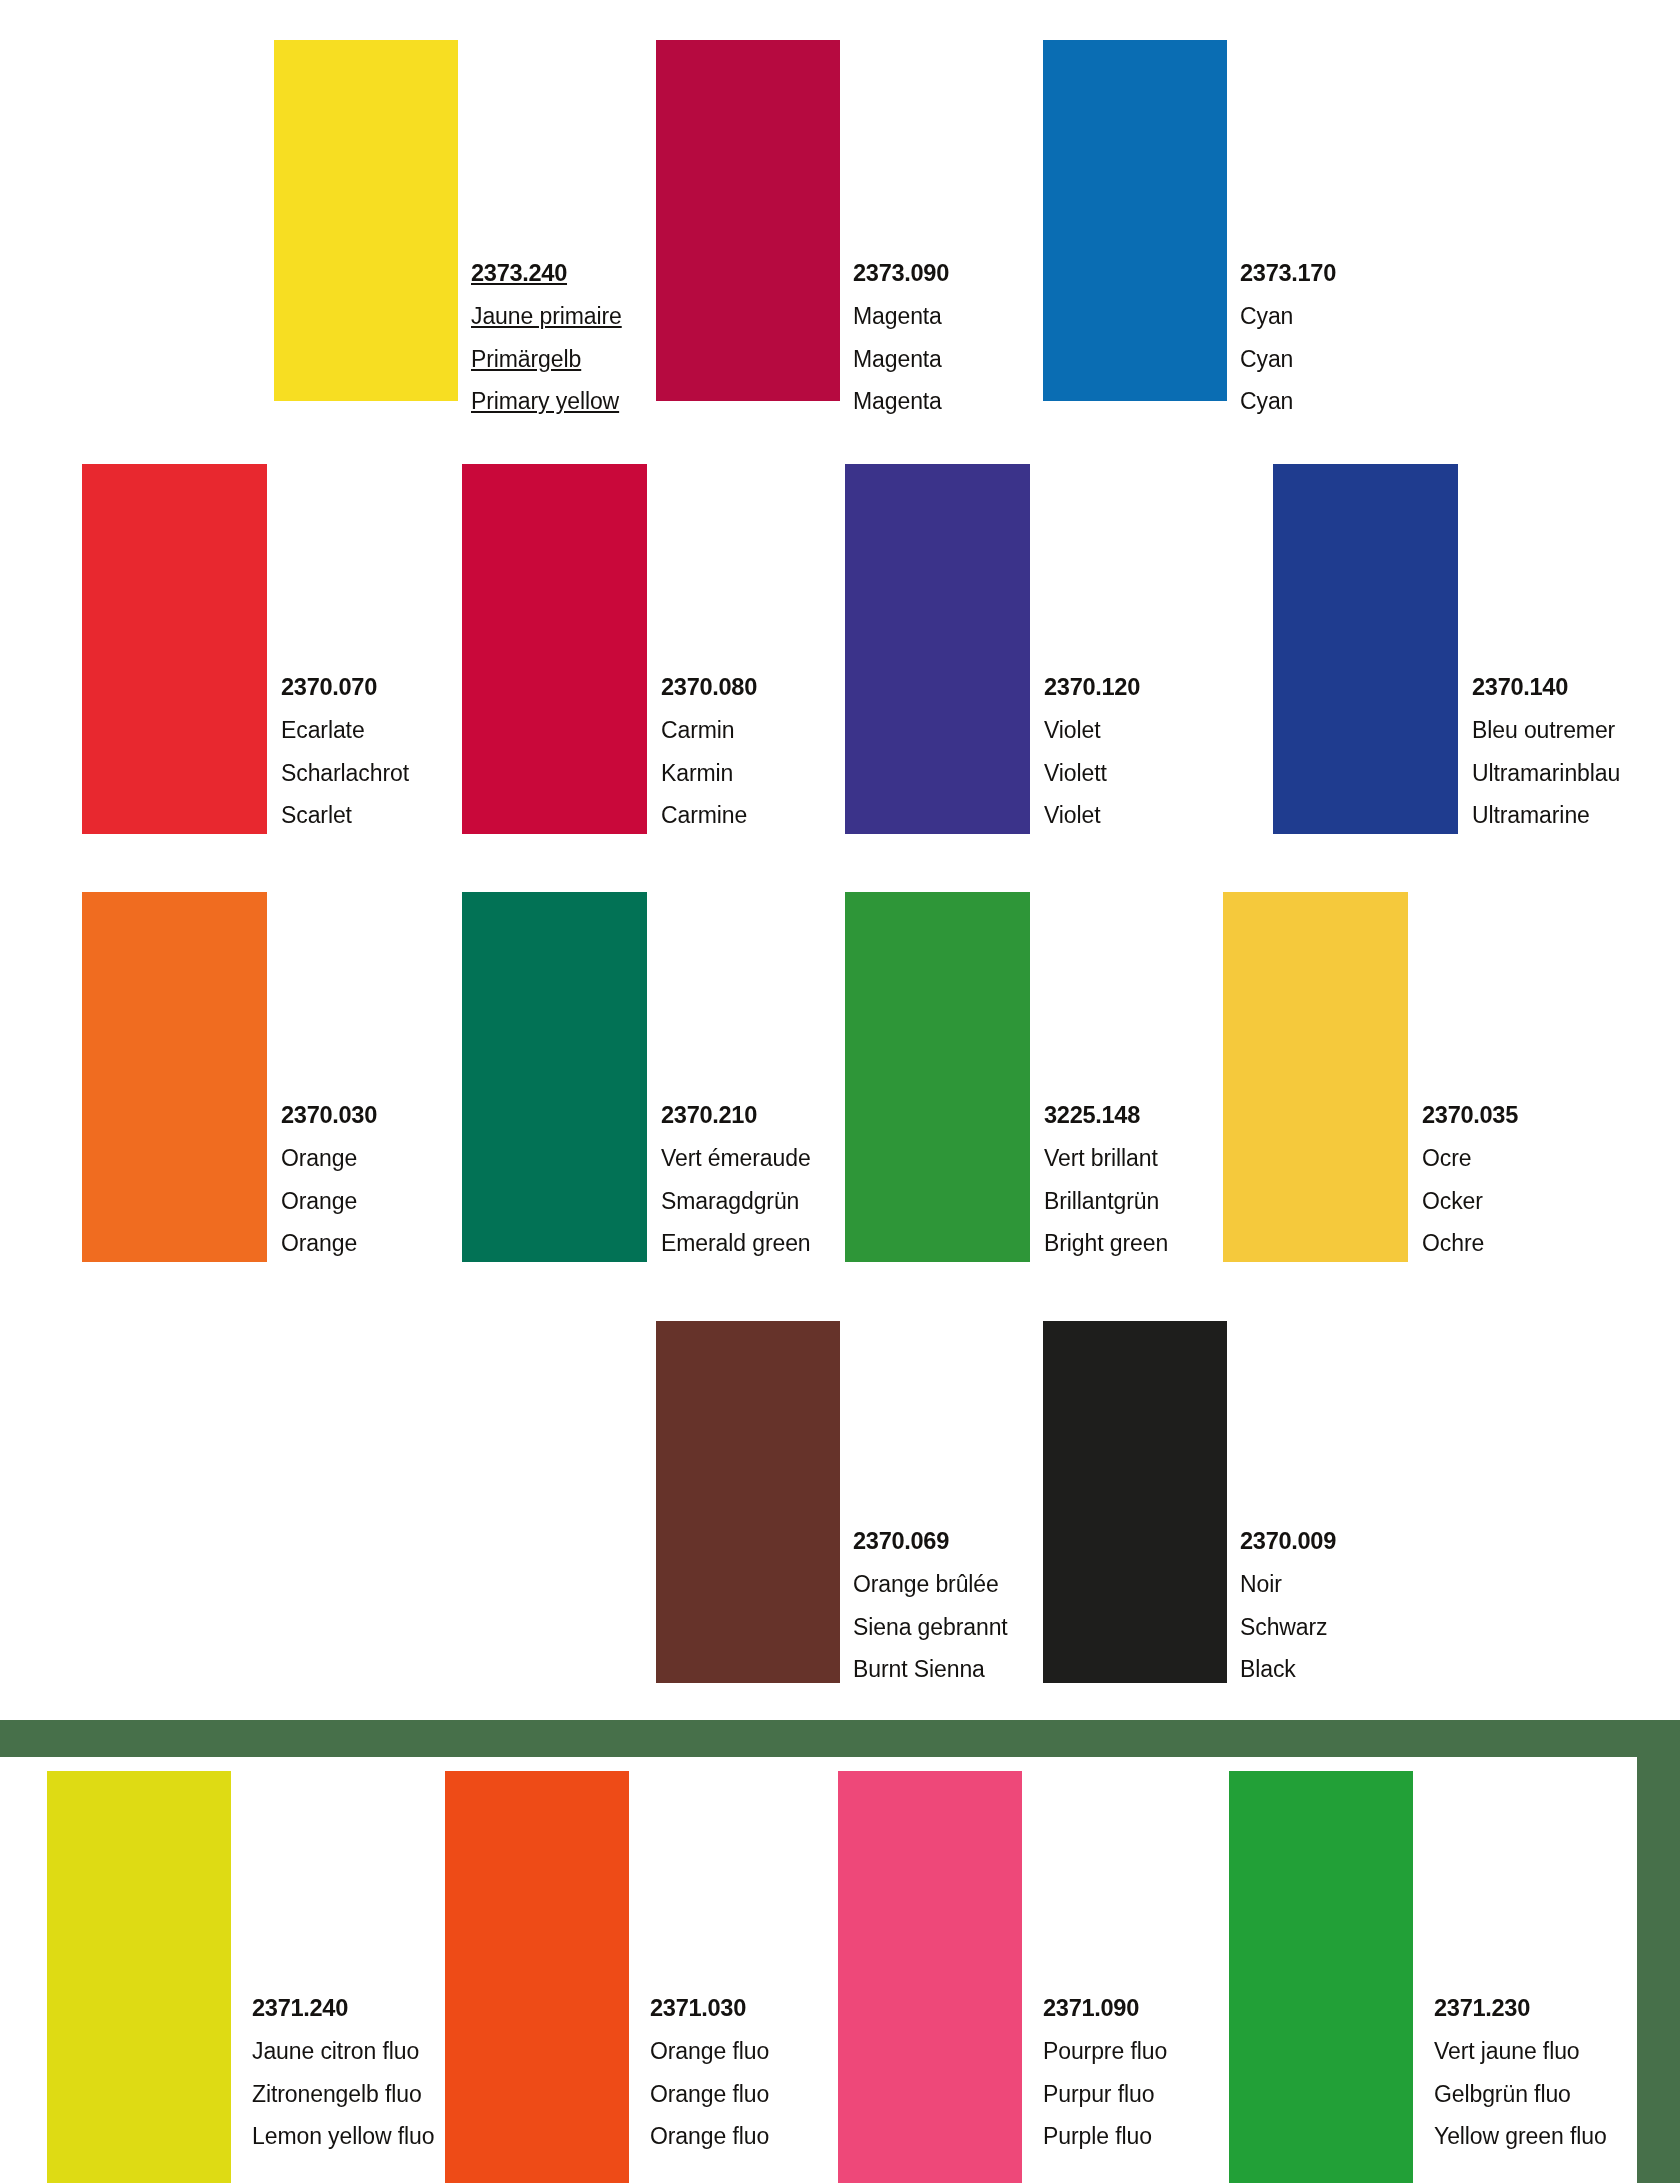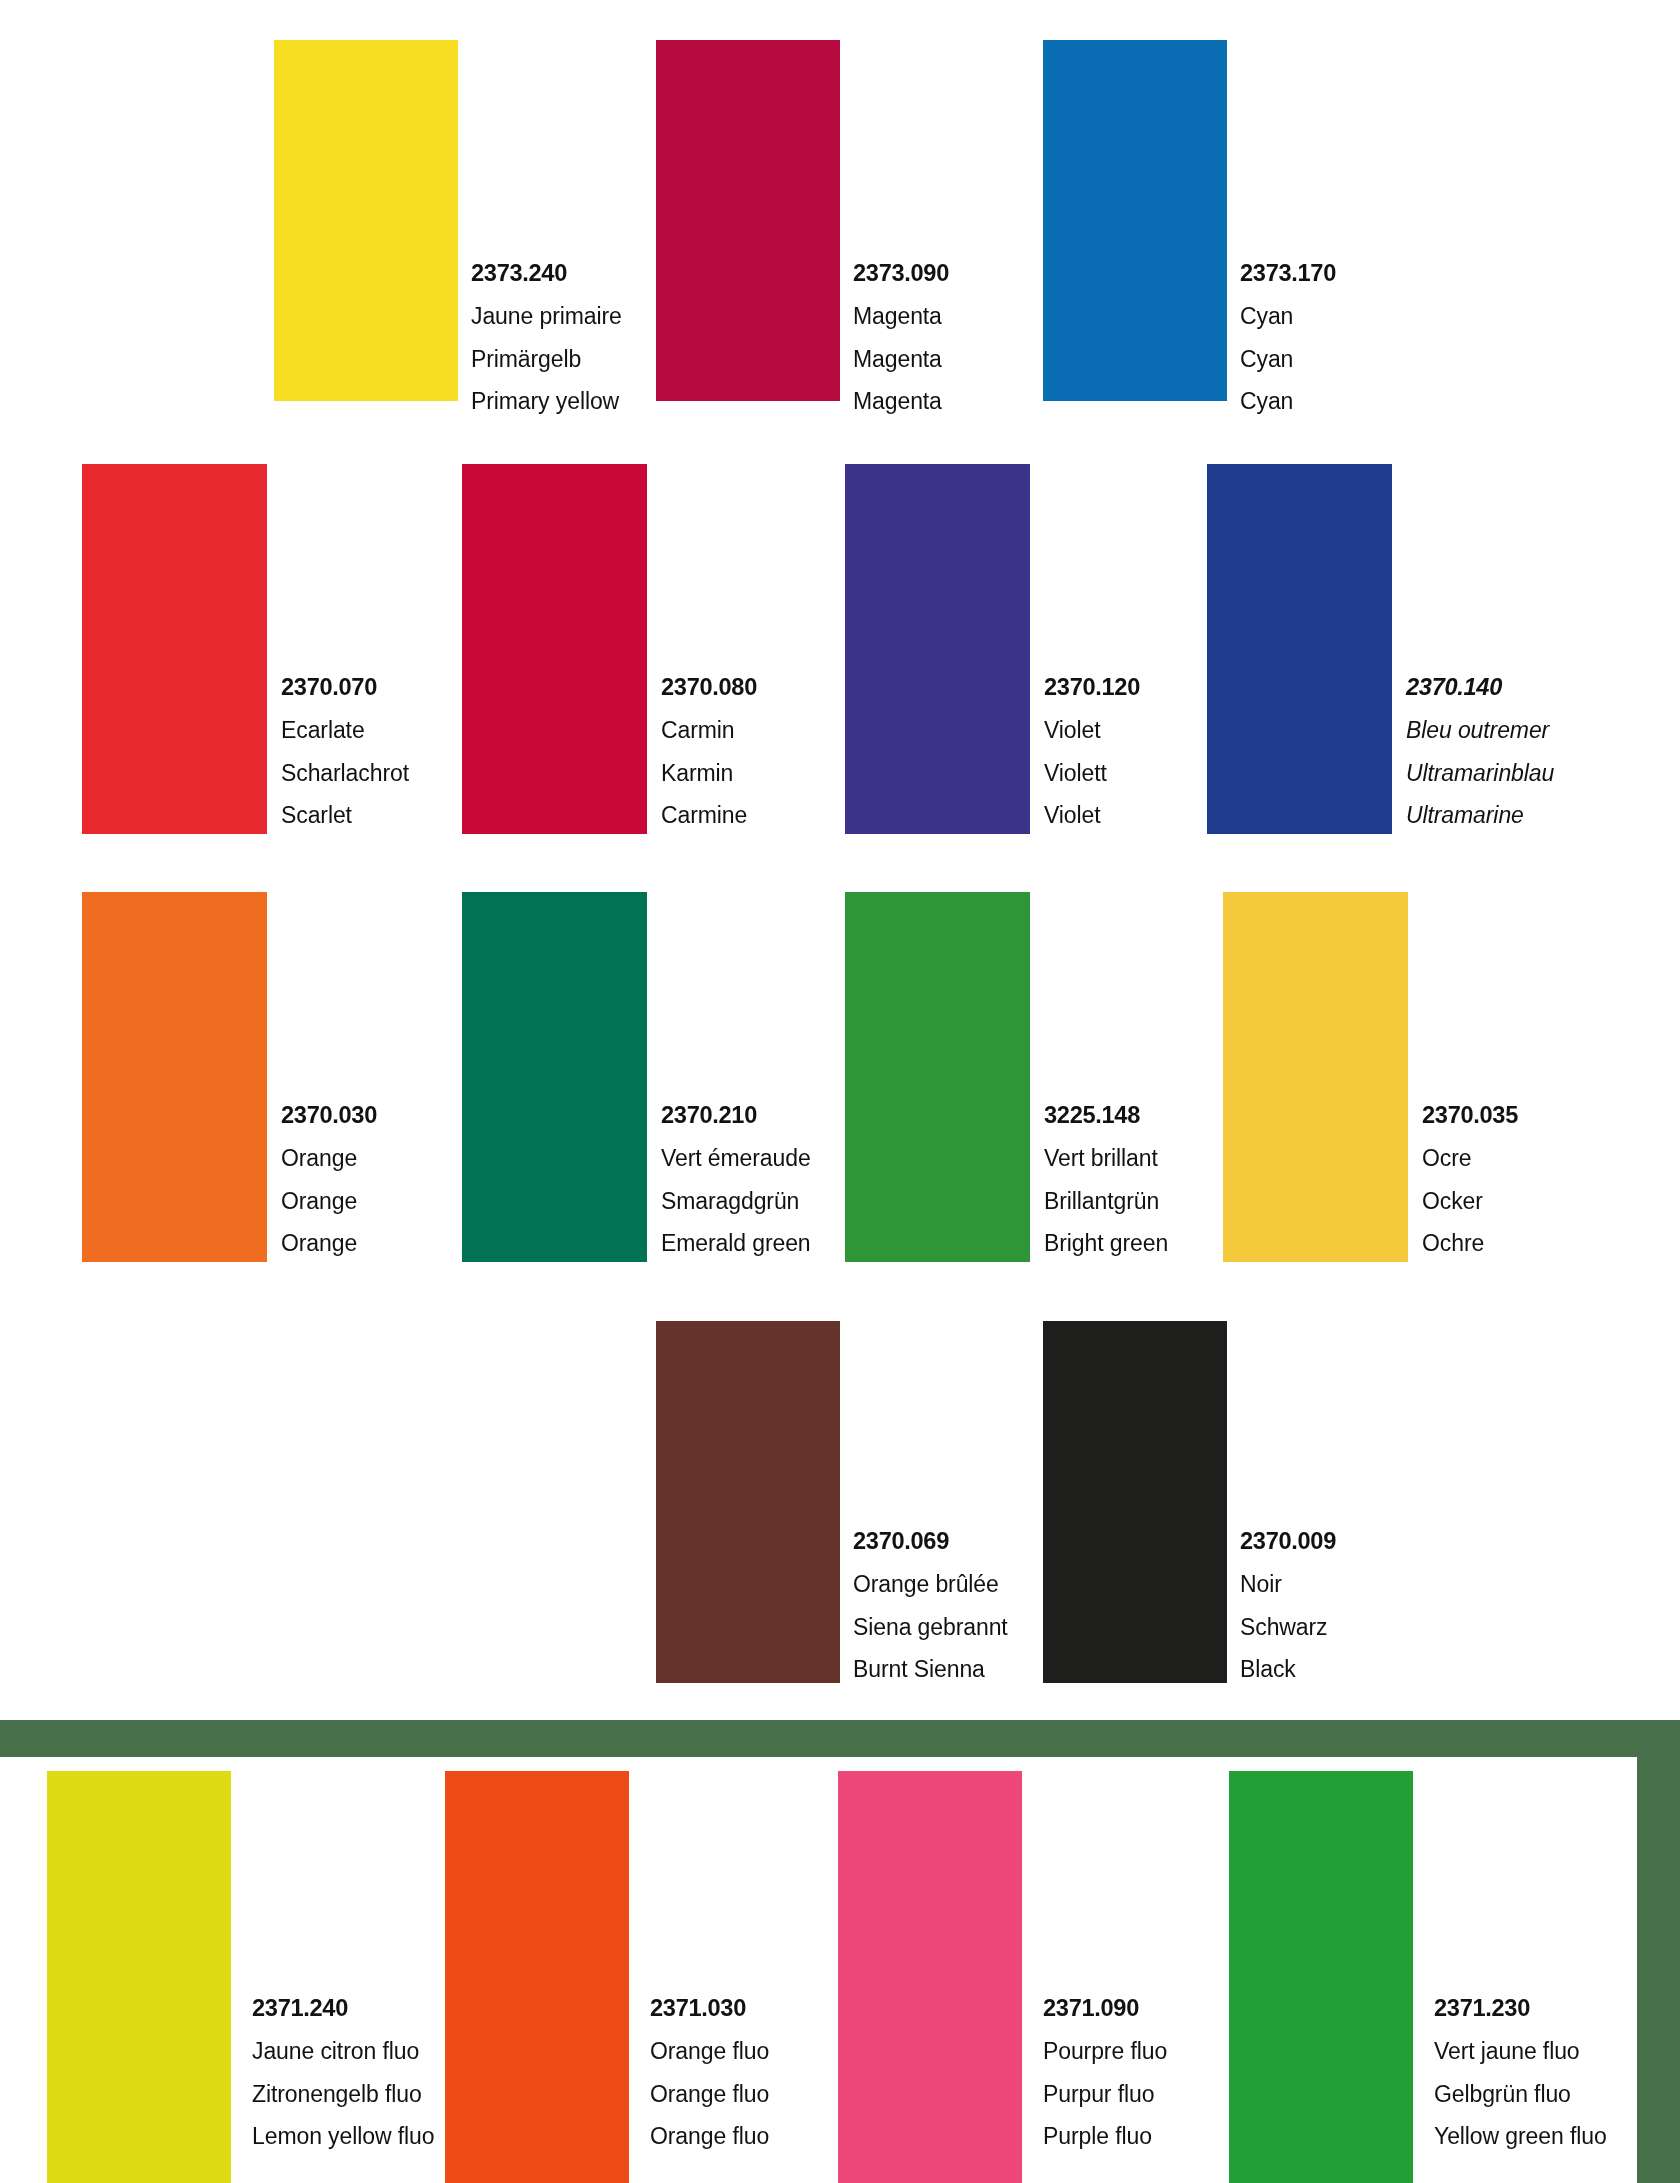--- a/index.html
+++ b/index.html
@@ -62,21 +62,21 @@
     background: #ffffff;
   }
 </style>
 </head>
 <body>
 
 <div id="page">
 
   <div class="cell" style="left:274px; top:40px; width:375px; height:361px;">
     <div class="chip" style="width:184px; height:361px; background:#F7DE22;"></div>
-    <div class="labels" style="left:197px; top:222px;">
+    <div class="labels" style="left:197px; top:222px;text-decoration:underline;">
       <div class="code">2373.240</div>
       <div class="nm">Jaune primaire</div>
       <div class="nm">Primärgelb</div>
       <div class="nm">Primary yellow</div>
     </div>
   </div>
 
   <div class="cell" style="left:656px; top:40px; width:375px; height:361px;">
     <div class="chip" style="width:184px; height:361px; background:#B60A40;"></div>
     <div class="labels" style="left:197px; top:222px;">
@@ -120,21 +120,21 @@
   <div class="cell" style="left:845px; top:464px; width:375px; height:370px;">
     <div class="chip" style="width:185px; height:370px; background:#3B338A;"></div>
     <div class="labels" style="left:199px; top:212px;">
       <div class="code">2370.120</div>
       <div class="nm">Violet</div>
       <div class="nm">Violett</div>
       <div class="nm">Violet</div>
     </div>
   </div>
 
-  <div class="cell" style="left:1207px; top:464px; width:375px; height:370px;font-style:italic;">
+  <div class="cell" style="left:1273px; top:464px; width:375px; height:370px;">
     <div class="chip" style="width:185px; height:370px; background:#1F3C8F;"></div>
     <div class="labels" style="left:199px; top:212px;">
       <div class="code">2370.140</div>
       <div class="nm">Bleu outremer</div>
       <div class="nm">Ultramarinblau</div>
       <div class="nm">Ultramarine</div>
     </div>
   </div>
 
   <div class="cell" style="left:82px; top:892px; width:375px; height:370px;">

